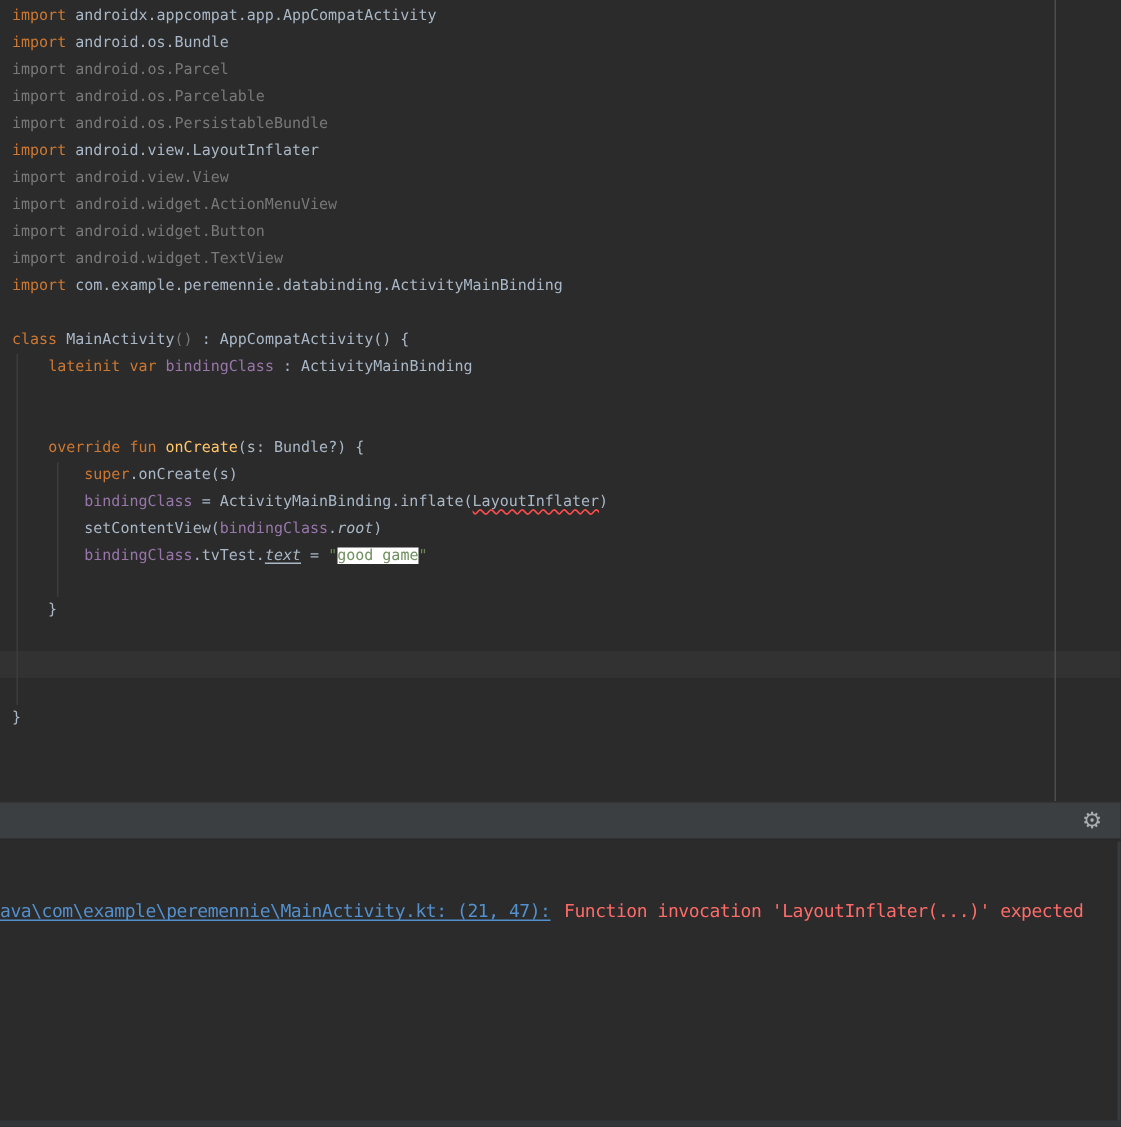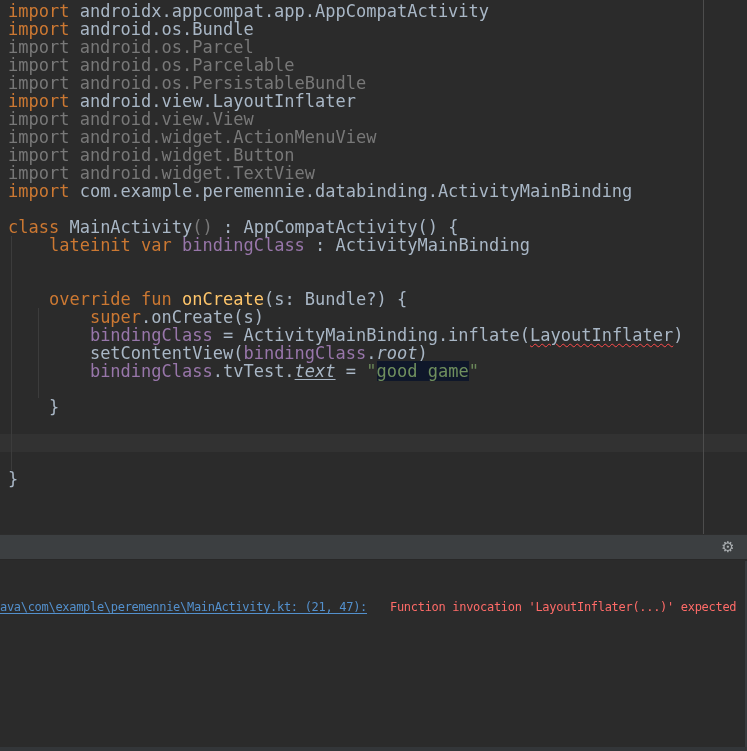--- a/index.html
+++ b/index.html
@@ -19,34 +19,34 @@
   }
   .indent-guide{
     position:absolute;width:1px;background:#3c3c3c;
   }
   .margin-line{
     position:absolute;top:0;width:1px;height:534px;left:703px;
     background:#4d4d4d;
   }
   .code{
     position:absolute;top:2px;left:0;right:0;
-    font-size:17px;line-height:18px;
+    font-size:10px;line-height:18px;
     white-space:pre;
   }
   .code-line{height:18px;padding-left:8px;position:relative;}
   
   .s-kw{color:#cc7832;}
   .s-txt{color:#a9b7c6;}
   .s-gray{color:#787878;}
   .s-fieldU{color:#9876aa;text-underline-offset:2px;}
   .s-fn{color:#ffc66b;}
   .s-propI{color:#a9b7c6;font-style:italic;}
   .s-propIU{color:#a9b7c6;font-style:italic;text-decoration:underline;text-underline-offset:2px;text-align:center;}
   .s-str{color:#6a8759;}
-  .s-strHl{color:#6f8f5e;background:#0f172a;}
+  .s-strHl{color:#6f8f5e;background:#ffffff;}
   .s-errSq{
     color:#a9b7c6;
     text-decoration:underline wavy #ff4c4c;
     text-decoration-thickness:1px;
     text-underline-offset:2px;
   }
   
   .console-toolbar{
     position:absolute;top:534px;left:0;width:747px;height:26px;
     background:#3c3f41;border-top:1px solid #2d2d2d;border-bottom:1px solid #282828;
@@ -61,21 +61,21 @@
   
   .console{
     position:absolute;top:561px;left:0;width:747px;height:190px;
     background:#2b2b2b;
     font-size:12px;letter-spacing:-0.3px;line-height:18px;white-space:pre;
   }
   .error-row{padding-top:1px;}
   .error-link{
     color:#5390cd;text-decoration:underline;text-underline-offset:2px;cursor:pointer;
   }
-  .error-msg{color:#ff6b68;margin-left:23px;}
+  .error-msg{color:#ff6b68;margin-left:9px;}
   .right-sliver{
     position:absolute;top:561px;right:0;width:2px;height:190px;background:#383b3e;
   }
   .status-strip{
     position:absolute;left:0;bottom:0;width:747px;height:4px;background:#333639;
   }
 </style>
 </head>
 <body>
 

